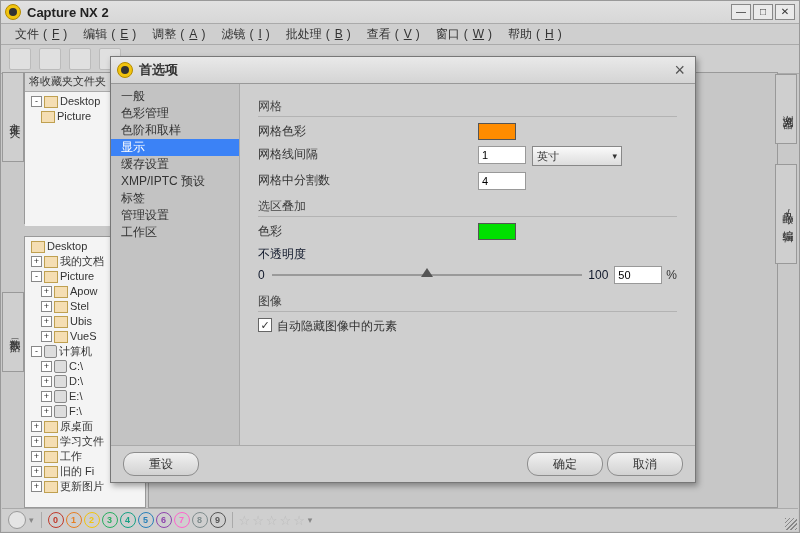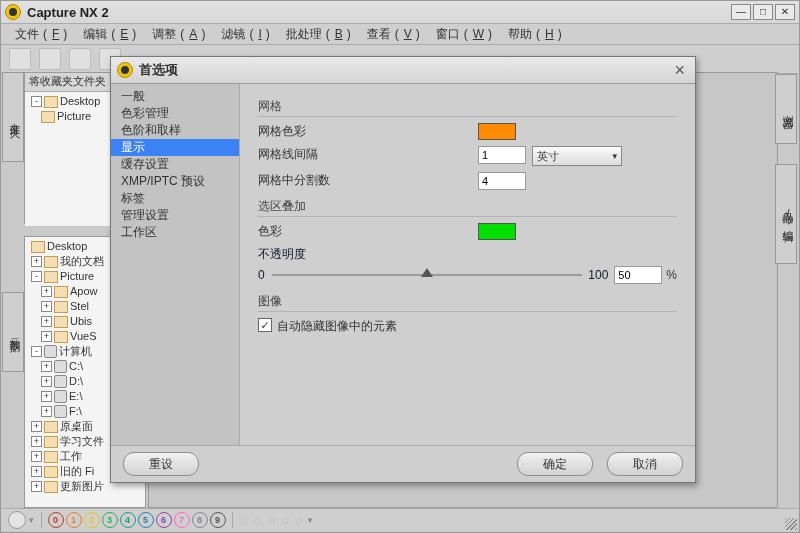--- a/index.html
+++ b/index.html
@@ -58,21 +58,21 @@
   .swatch{width:36px;height:15px;border:1px solid #555;cursor:pointer}
   .num-in{width:40px;height:16px;border:1px solid #999;background:#fff;font-size:11px;padding:0 3px}
   .combo{width:80px;height:18px;border:1px solid #888;background:linear-gradient(#fafafa,#ddd);display:inline-flex;align-items:center;justify-content:space-between;font-size:11px;padding:0 4px;margin-left:6px;cursor:pointer}
   .combo .v{pointer-events:none}
   .combo .ar{font-size:9px}
   .muted{color:#0f172a}
   .slider-row{position:relative;height:20px;display:flex;align-items:center;margin-top:2px}
   .slider-track{flex:1;height:2px;background:#9a9a9a;position:relative}
   .slider-thumb{position:absolute;top:-6px;left:50%;transform:translateX(-50%);width:0;height:0;border-left:6px solid transparent;border-right:6px solid transparent;border-bottom:9px solid #555}
   .chk{width:12px;height:12px;border:1px solid #666;background:#fff;display:inline-flex;align-items:center;justify-content:center;font-size:11px;line-height:1;margin-right:5px}
-  .dlg-foot{height:36px;border-top:1px solid #aaa;display:flex;align-items:center;padding:0 12px;gap:14px}
+  .dlg-foot{height:36px;border-top:1px solid #aaa;display:flex;align-items:center;padding:0 12px;gap:4px}
   .btn{min-width:74px;height:22px;background:linear-gradient(#f1f1f1,#d2d2d2);border:1px solid #8d8d8d;border-radius:11px;display:flex;align-items:center;justify-content:center;cursor:pointer;font-size:12px}
   .foot-spacer{flex:1}
   .grip{position:absolute;right:2px;bottom:2px;width:12px;height:12px;background:repeating-linear-gradient(135deg,#888 0 1px,transparent 1px 3px)}
   .navx{position:absolute;right:4px;top:0;font-size:11px;color:#555;cursor:pointer}
 </style>
 </head>
 <body>
 
 <div class="app">
 

